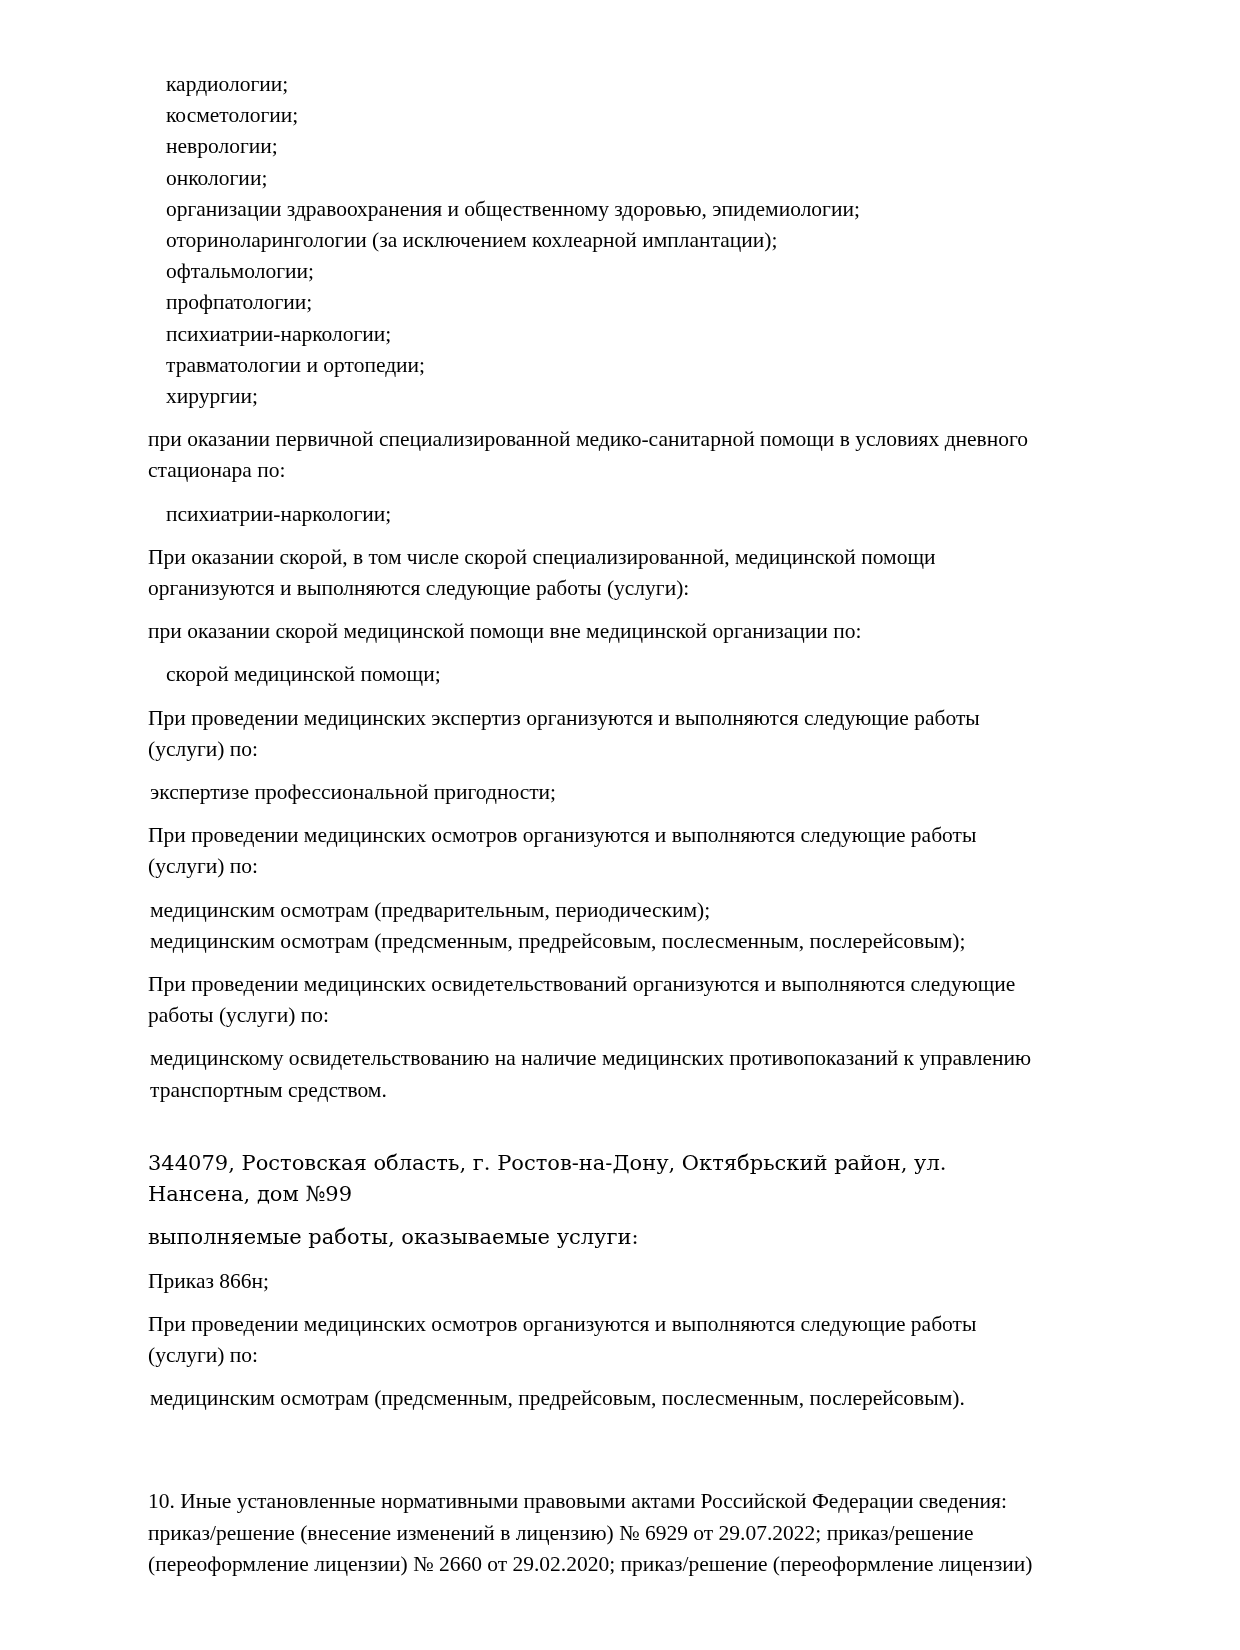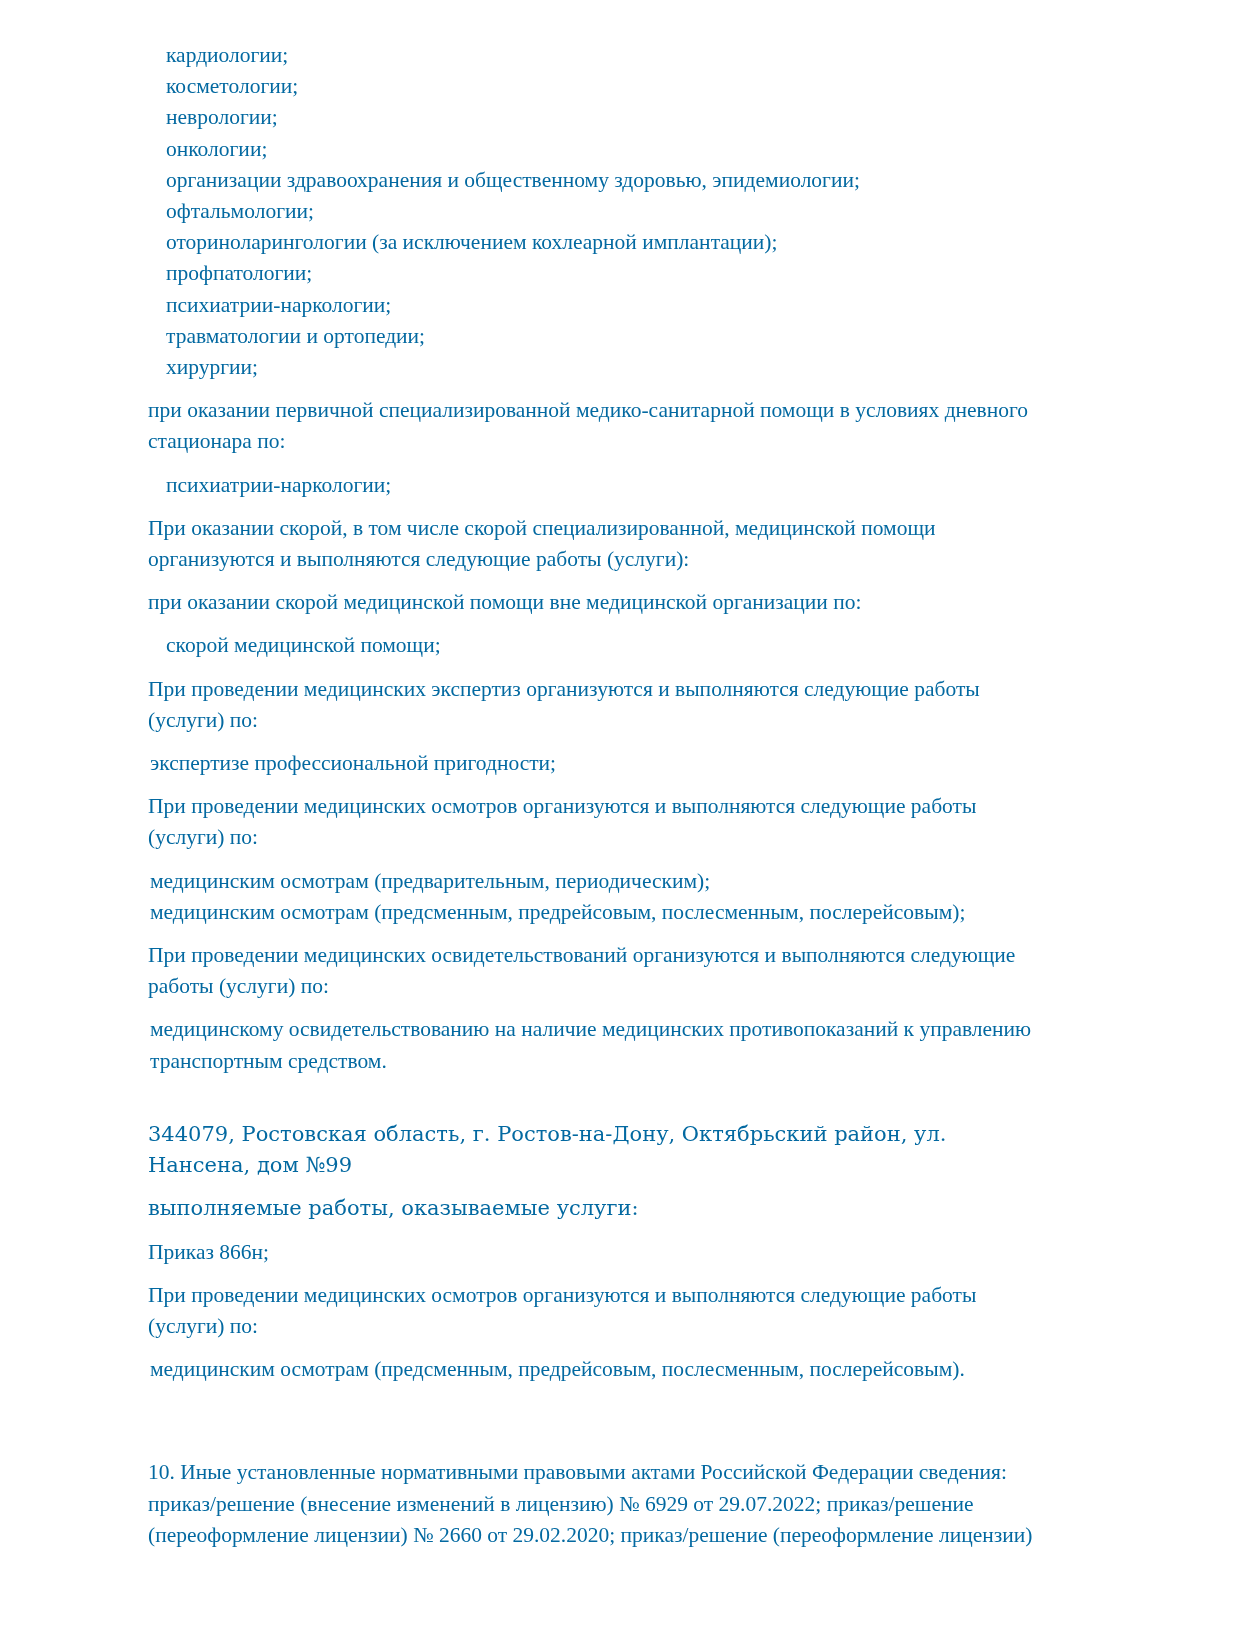--- a/index.html
+++ b/index.html
@@ -6,23 +6,23 @@
     margin: 0;
     padding: 0;
     background: #ffffff;
   }
   .page {
     position: relative;
     width: 1180px;
     height: 1650px;
     background: #ffffff;
     box-sizing: border-box;
-    padding: 40px 128px 0 136px;
+    padding: 69px 128px 0 136px;
     font-family: "Liberation Serif", serif;
-    color: #0369a1;
+    color: #000000;
   }
   .doc {
     font-size: 21.5px;
     line-height: 31.2px;
   }
   .line {
     white-space: pre-wrap;
     margin: 0;
   }
   .ind-1 { padding-left: 14px; }
@@ -49,22 +49,22 @@
 
 <div class="page">
   <div class="doc">
 
     <div class="block">
       <p class="line ind-2">кардиологии;</p>
       <p class="line ind-2">косметологии;</p>
       <p class="line ind-2">неврологии;</p>
       <p class="line ind-2">онкологии;</p>
       <p class="line ind-2">организации здравоохранения и общественному здоровью, эпидемиологии;</p>
+      <p class="line ind-2">оториноларингологии (за исключением кохлеарной имплантации);</p>
       <p class="line ind-2">офтальмологии;</p>
-      <p class="line ind-2">оториноларингологии (за исключением кохлеарной имплантации);</p>
       <p class="line ind-2">профпатологии;</p>
       <p class="line ind-2">психиатрии-наркологии;</p>
       <p class="line ind-2">травматологии и ортопедии;</p>
       <p class="line ind-2">хирургии;</p>
     </div>
 
     <p class="para">  при оказании первичной специализированной медико-санитарной помощи в условиях дневного стационара по:</p>
     <p class="line ind-2">психиатрии-наркологии;</p>
 
     <p class="para">При оказании скорой, в том числе скорой специализированной, медицинской помощи организуются и выполняются следующие работы (услуги):</p>

